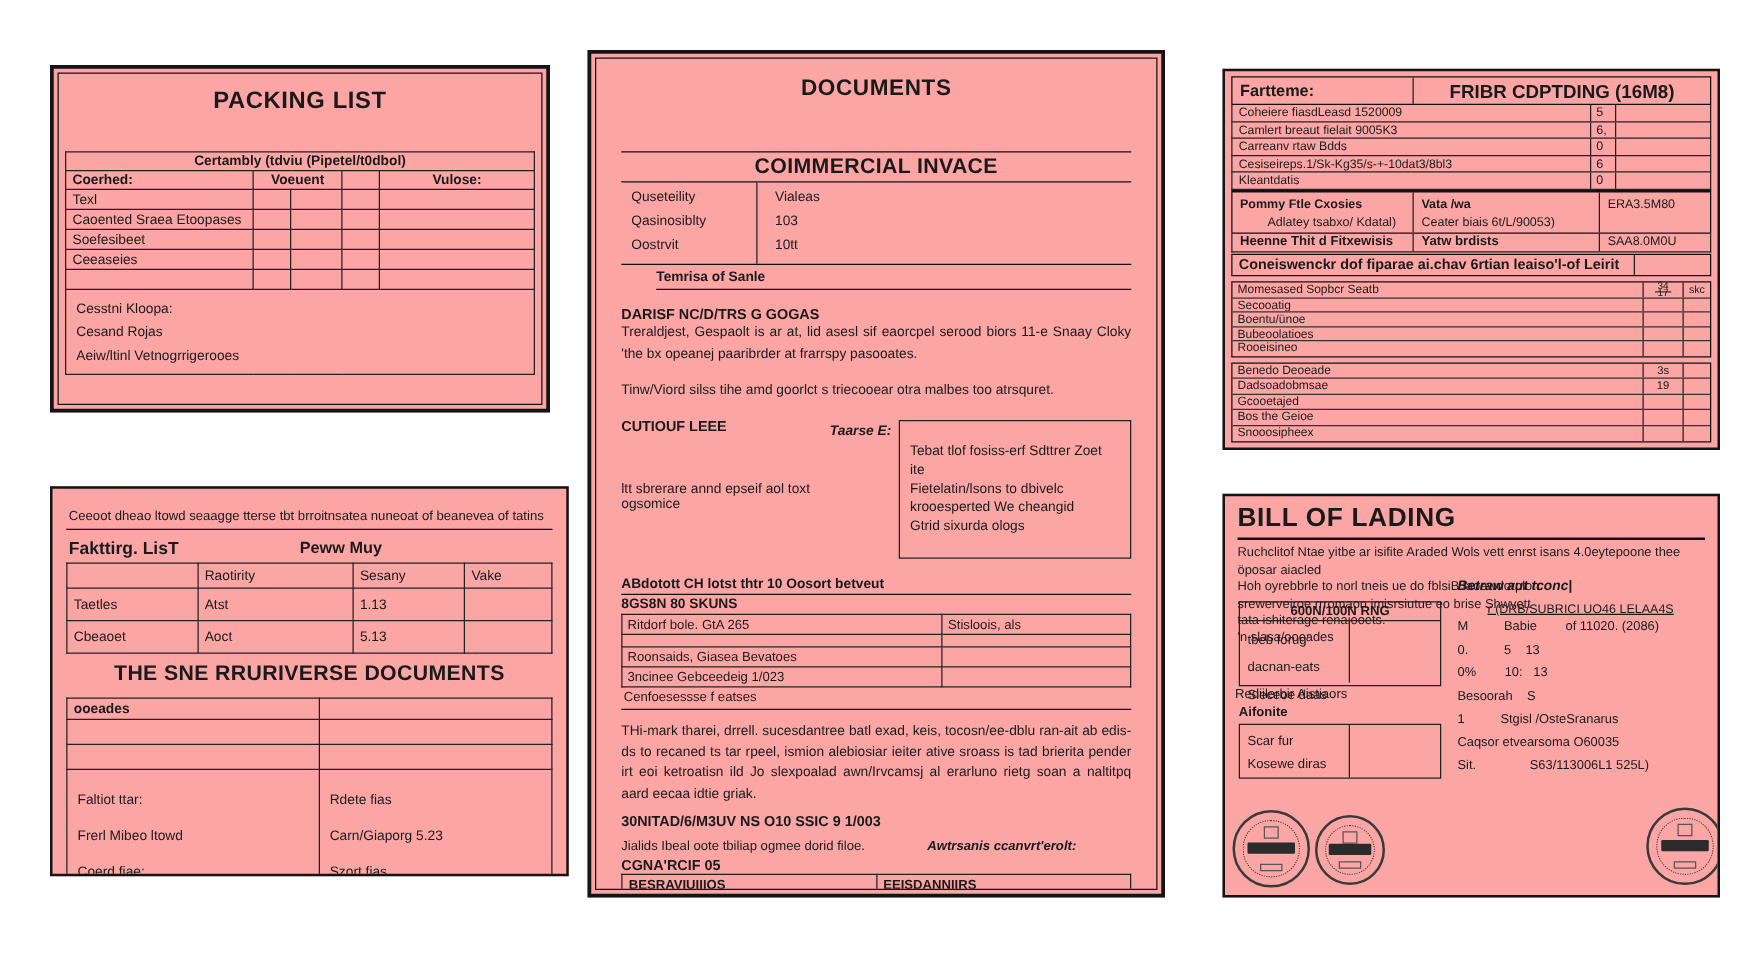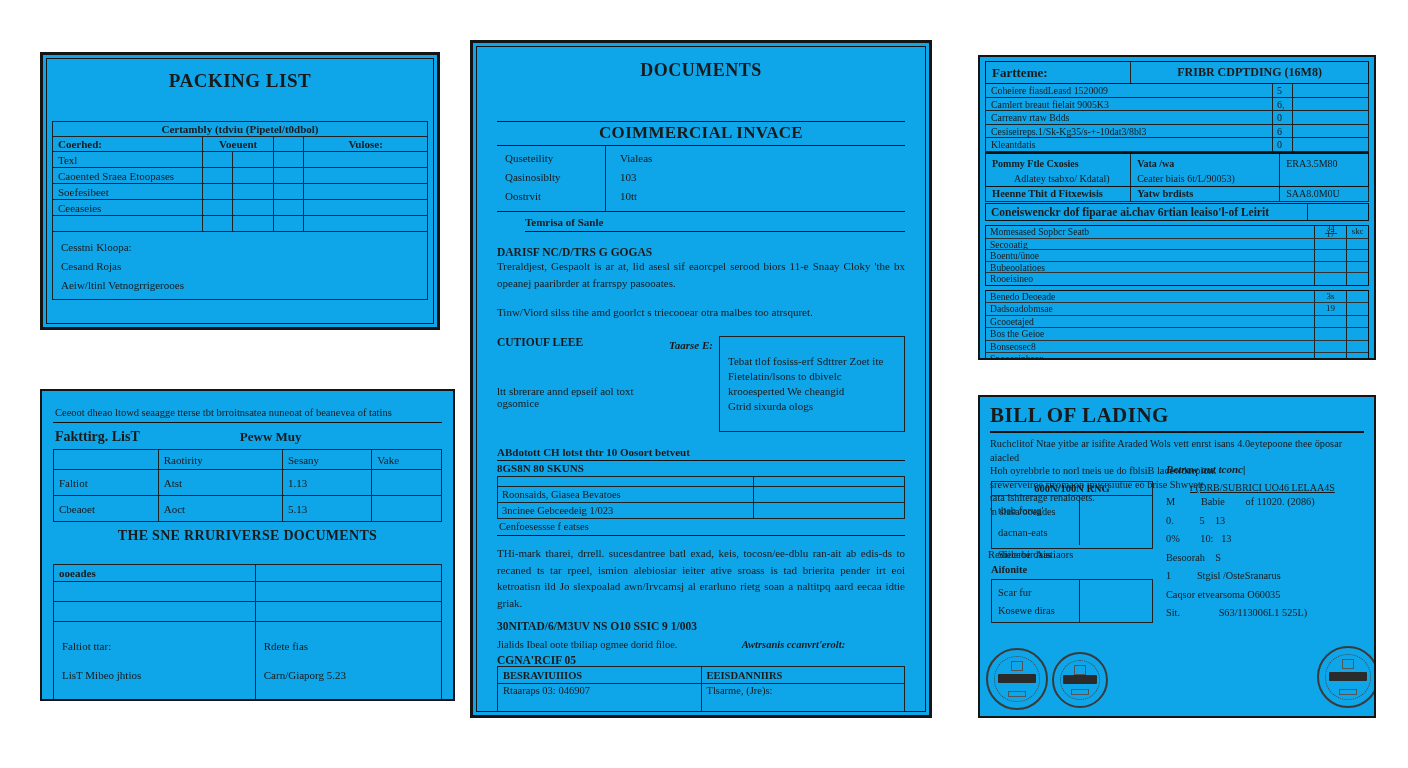--- a/index.html
+++ b/index.html
@@ -4,21 +4,21 @@
 <style>
   * { margin:0; padding:0; box-sizing:border-box; }
   html,body { width:1408px; height:768px; }
   body {
     background:#ffffff;
     font-family:"Liberation Sans", sans-serif;
     color:#1a1a1a;
     position:relative;
     overflow:hidden;
   }
-  .doc { position:absolute; background:#0ea5e9; overflow:hidden;font-family:Liberation Serif, serif; }
+  .doc { position:absolute; background:#fca5a5; overflow:hidden; }
   .dbl { border:3px solid #141414; }
   .dbl .inner { border:1px solid #141414; margin:3px; height:calc(100% - 6px); position:relative; overflow:hidden; }
   .sgl { border:2px solid #141414; }
 
   .big-title { font-weight:bold; text-align:center; letter-spacing:.5px; }
 
   table { border-collapse:collapse; table-layout:fixed; width:100%; }
   td { border:1px solid #222; font-size:11px; padding:1px 5px; overflow:hidden; white-space:nowrap; vertical-align:middle; }
   .bold { font-weight:bold; }
   .ital { font-style:italic; }
@@ -33,21 +33,21 @@
   #doc1 .foot { font-size:11px; padding:6px 8px 4px 8px; line-height:19px; white-space:normal; }
 
   
   #doc2 { left:40px; top:389px; width:415px; height:312px; padding:8px 11px; }
   #doc2 .intro { font-size:10.5px; padding:8px 2px 4px 2px; border-bottom:1.5px solid #111; white-space:nowrap; }
   #doc2 .hdr { display:flex; margin:6px 2px 4px 2px; }
   #doc2 .hdr .l { font-weight:bold; font-size:14px; width:48%; }
   #doc2 .hdr .r { font-weight:bold; font-size:13px; }
   #doc2 table.t1 { border:1.5px solid #111; }
   #doc2 table.t1 td { font-size:11px; }
-  #doc2 .sec-title { font-size:14px; font-weight:bold; text-align:center; margin:6px 0 20px 0; letter-spacing:.3px; }
+  #doc2 .sec-title { font-size:17px; font-weight:bold; text-align:center; margin:6px 0 9px 0; letter-spacing:.3px; }
   #doc2 table.t2 { border:1.5px solid #111; }
   #doc2 .bigcell { vertical-align:top; padding:10px 8px; }
   #doc2 .bigcell div { line-height:29px; font-size:11px; }
 
   
   #doc3 { left:470px; top:40px; width:462px; height:678px; }
   #doc3 .content { padding:10px 20px 0 20px; font-size:11px; position:relative; }
   #doc3 .big-title { font-size:18px; margin-top:3px; }
   .rule { border-top:1.5px solid #111; }
   #doc3 .inv-title { font-weight:bold; text-align:center; font-size:17px; padding:1px 0 2px 0; letter-spacing:.3px; }
@@ -68,21 +68,21 @@
   #doc3 table.skus { border:1.2px solid #222; margin-top:2px; }
   #doc3 table.skus td { font-size:10.5px; padding:0 4px; }
   #doc3 .conf { font-size:10.5px; padding:2px 0 3px 2px; border-bottom:1.5px solid #111; }
   #doc3 .sig-row { display:flex; justify-content:space-between; margin-top:7px; }
   #doc3 table.sign td { font-size:10.5px; }
 
   
   #doc4 { left:978px; top:55px; width:398px; height:305px; padding:4px 5px; }
   #doc4 .h-row { display:flex; border:1.5px solid #111; height:23px; }
   #doc4 .h-row .l { width:38%; font-weight:bold; font-size:13px; padding:3px 0 0 6px; border-right:1px solid #222; }
-  #doc4 .h-row .r { flex:1; font-weight:bold; font-size:12px; text-align:center; padding-top:3px; }
+  #doc4 .h-row .r { flex:1; font-weight:bold; font-size:15px; text-align:center; padding-top:3px; }
   #doc4 .nrow { display:flex; height:13.6px; border:1px solid #222; border-top:none; }
   #doc4 .nrow .lbl { flex:1; font-size:9.8px; padding:0 0 0 5px; line-height:13px; white-space:nowrap; overflow:hidden; }
   #doc4 .nrow .num { width:20px; border-left:1px solid #222; font-size:10px; padding-left:4px; line-height:13px; }
   #doc4 .nrow .sp { width:76px; border-left:1px solid #222; }
   #doc4 .mid1 { display:flex; border:1.5px solid #111; border-top:2px solid #111; height:35px; }
   #doc4 .mid1 .c { font-size:10px; line-height:15px; padding:2px 0 0 6px; overflow:hidden; white-space:nowrap; }
   #doc4 .mid1 .c0 { width:38%; border-right:1px solid #222; font-weight:bold; }
   #doc4 .mid1 .c0 .ind { padding-left:22px; font-weight:normal; }
   #doc4 .mid1 .c1 { width:39%; border-right:1px solid #222; font-weight:bold; }
   #doc4 .mid1 .c1 .sub { font-weight:normal; }
@@ -211,21 +211,21 @@
         <col style="width:18%">
       </colgroup>
     <tbody>
         <tr style="height:20px">
       <td></td>
       <td>Raotirity</td>
       <td>Sesany</td>
       <td>Vake</td>
     </tr>
     <tr style="height:26px">
-      <td>Faltiot</td>
+      <td>Taetles</td>
       <td>Atst</td>
       <td>1.13</td>
       <td></td>
     </tr>
     <tr style="height:26px">
       <td>Cbeaoet</td>
       <td>Aoct</td>
       <td>5.13</td>
       <td></td>
     </tr>
@@ -246,21 +246,21 @@
           <td></td>
           <td></td>
         </tr>
     <tr style="height:20px">
           <td></td>
           <td></td>
         </tr>
     <tr style="height:85px">
       <td class="bigcell">
         <div>Faltiot ttar:</div>
-        <div>LisT Mibeo jhtios</div>
+        <div>Frerl Mibeo ltowd</div>
         <div>Coerd fiae:</div>
       </td>
       <td class="bigcell">
         <div>Rdete fias</div>
         <div>Carn/Giaporg 5.23</div>
         <div>Szort fias</div>
       </td>
     </tr>
   </tbody>
     </table>
@@ -310,20 +310,24 @@
       </div>
 
       <div class="sec2">ABdotott CH lotst thtr 10 Oosort betveut</div>
       <div class="b-head" style="font-size:11px; margin-top:1px">8GS8N 80 SKUNS</div>
       <table class="skus">
         <colgroup>
             <col style="width:63%">
             <col style="width:37%">
           </colgroup>
         <tbody>
+            <tr style="height:16px">
+              <td>Ritdorf bole. GtA 265</td>
+              <td>Stisloois, als</td>
+            </tr>
         <tr style="height:10px">
               <td></td>
               <td></td>
             </tr>
         <tr style="height:16px">
               <td>Roonsaids, Giasea Bevatoes</td>
               <td></td>
             </tr>
         <tr style="height:16px">
               <td>3ncinee Gebceedeig  1/023</td>
@@ -459,25 +463,20 @@
         <div class="lbl">Gcooetajed</div>
         <div class="v1"></div>
         <div class="v2"></div>
       </div>
     <div class="srow" style="height:12.5px">
         <div class="lbl">Bos the Geioe</div>
         <div class="v1"></div>
         <div class="v2"></div>
       </div>
     <div class="srow" style="height:12.5px">
-        <div class="lbl">Bonseosec8</div>
-        <div class="v1"></div>
-        <div class="v2"></div>
-      </div>
-    <div class="srow" style="height:12.5px">
         <div class="lbl">Snooosipheex</div>
         <div class="v1"></div>
         <div class="v2"></div>
       </div>
 
   </div>
 </div>
 
 <div class="doc sgl" id="doc5">
   <div class="title">BILL OF LADING</div>

